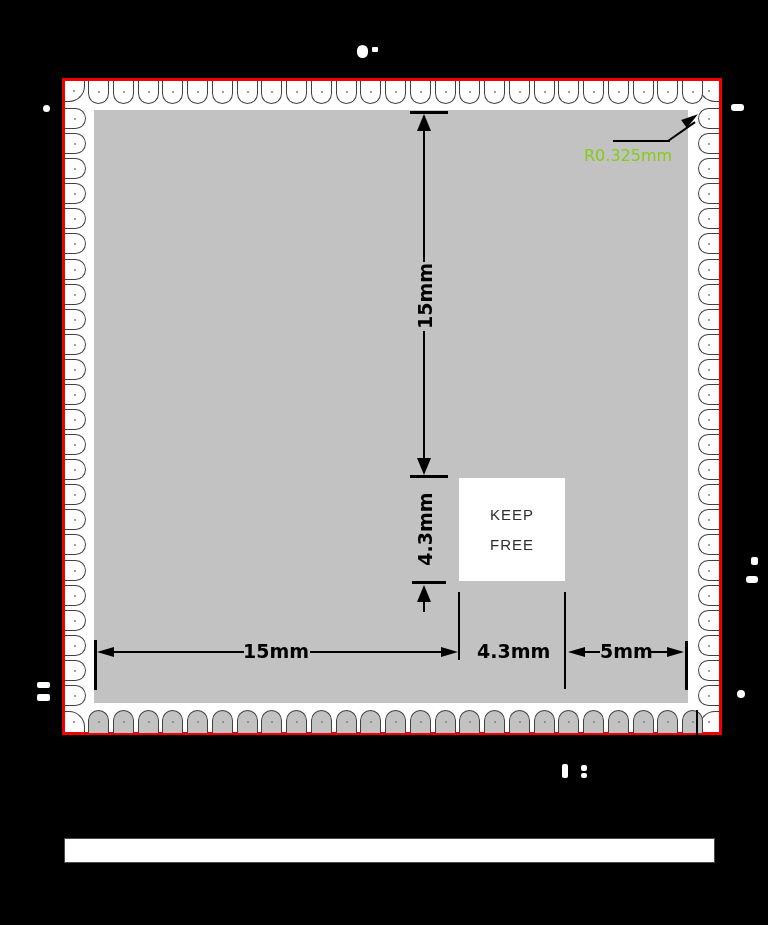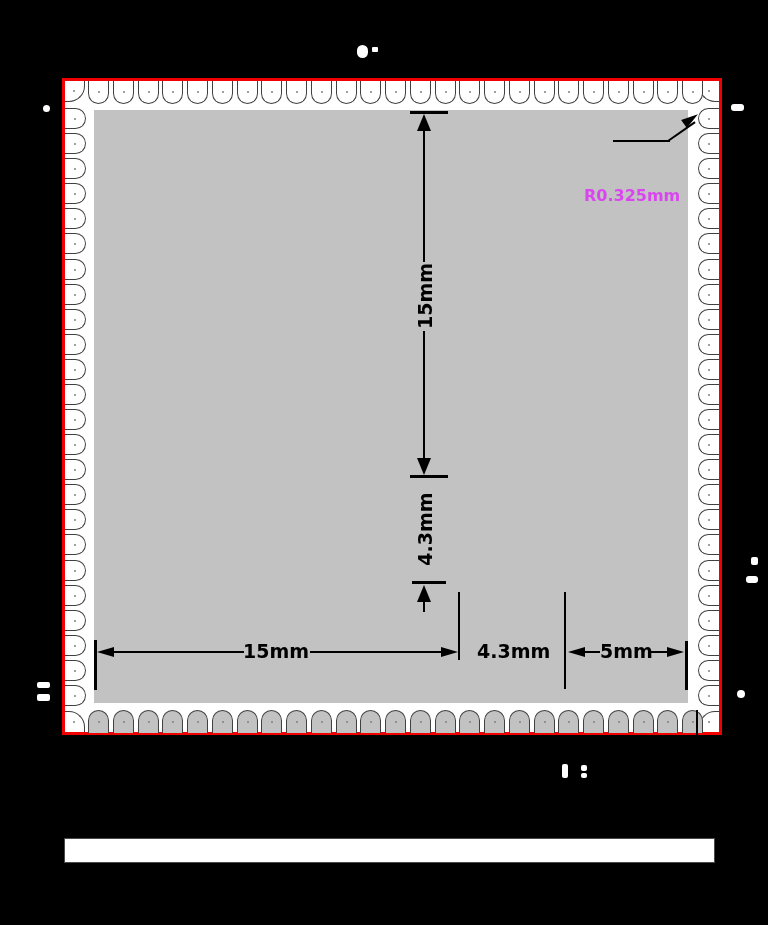--- a/index.html
+++ b/index.html
@@ -30,21 +30,21 @@
   .corner-pad .dot{left:8px;top:9px;}
   
   .dline{position:absolute;background:#000;}
   .arrow{position:absolute;width:0;height:0;}
   .arrow-up{border-left:7px solid transparent;border-right:7px solid transparent;border-bottom:17px solid #000;}
   .arrow-down{border-left:7px solid transparent;border-right:7px solid transparent;border-top:17px solid #000;}
   .arrow-left{border-top:5px solid transparent;border-bottom:5px solid transparent;border-right:17px solid #000;}
   .arrow-right{border-top:5px solid transparent;border-bottom:5px solid transparent;border-left:17px solid #000;}
   .dim-label{position:absolute;color:#000;font-size:19px;font-weight:600;text-align:center;white-space:nowrap;}
   .dim-label-v{transform:translate(-50%,-50%) rotate(-90deg);}
-  .radius-label{position:absolute;color:#d946ef;font-size:16px;font-weight:700;white-space:nowrap;margin-top:40px;}
+  .radius-label{position:absolute;color:#84cc16;font-size:16px;font-weight:400;white-space:nowrap;}
   
   #keep-free{
     left:459px;top:478px;width:106px;height:103px;background:#fff;
     display:flex;flex-direction:column;align-items:center;justify-content:center;gap:13px;
     color:#2e2e2e;font-size:15px;letter-spacing:1px;font-family:"Liberation Sans",sans-serif;
   }
   
   #bottom-bar{left:64px;top:838px;width:651px;height:25px;background:#fff;border:1px solid #4a4a4a;box-sizing:border-box;}
   .artifact{position:absolute;background:#fff;}
   .rot{transform-origin:left center;}
@@ -374,20 +374,24 @@
   <div class="dim-label dim-label-v" style="left:425px;top:296px;">15mm</div>
   <div class="dline" style="left:423px;top:331px;width:2px;height:128px;"></div>
   <div class="arrow arrow-down" style="left:417px;top:458px;"></div>
   <div class="dline" style="left:410px;top:475px;width:38px;height:3px;"></div>
 
   <div class="dim-label dim-label-v" style="left:425px;top:529px;">4.3mm</div>
   <div class="dline" style="left:412px;top:581px;width:34px;height:3px;"></div>
   <div class="arrow arrow-up" style="left:417px;top:585px;"></div>
   <div class="dline" style="left:423px;top:598px;width:2px;height:14px;"></div>
 
+  <div class="abs" id="keep-free">
+    <span>KEEP</span>
+    <span>FREE</span>
+  </div>
   <div class="dline" style="left:458px;top:592px;width:2px;height:68px;"></div>
   <div class="dline" style="left:564px;top:592px;width:2px;height:97px;"></div>
 
   <div class="dline" style="left:94px;top:640px;width:3px;height:50px;"></div>
   <div class="arrow arrow-left" style="left:97px;top:647px;"></div>
   <div class="dline" style="left:112px;top:651px;width:132px;height:2px;"></div>
   <div class="dim-label" style="left:240px;top:640px;width:72px;">15mm</div>
   <div class="dline" style="left:310px;top:651px;width:132px;height:2px;"></div>
   <div class="arrow arrow-right" style="left:441px;top:647px;"></div>
 

